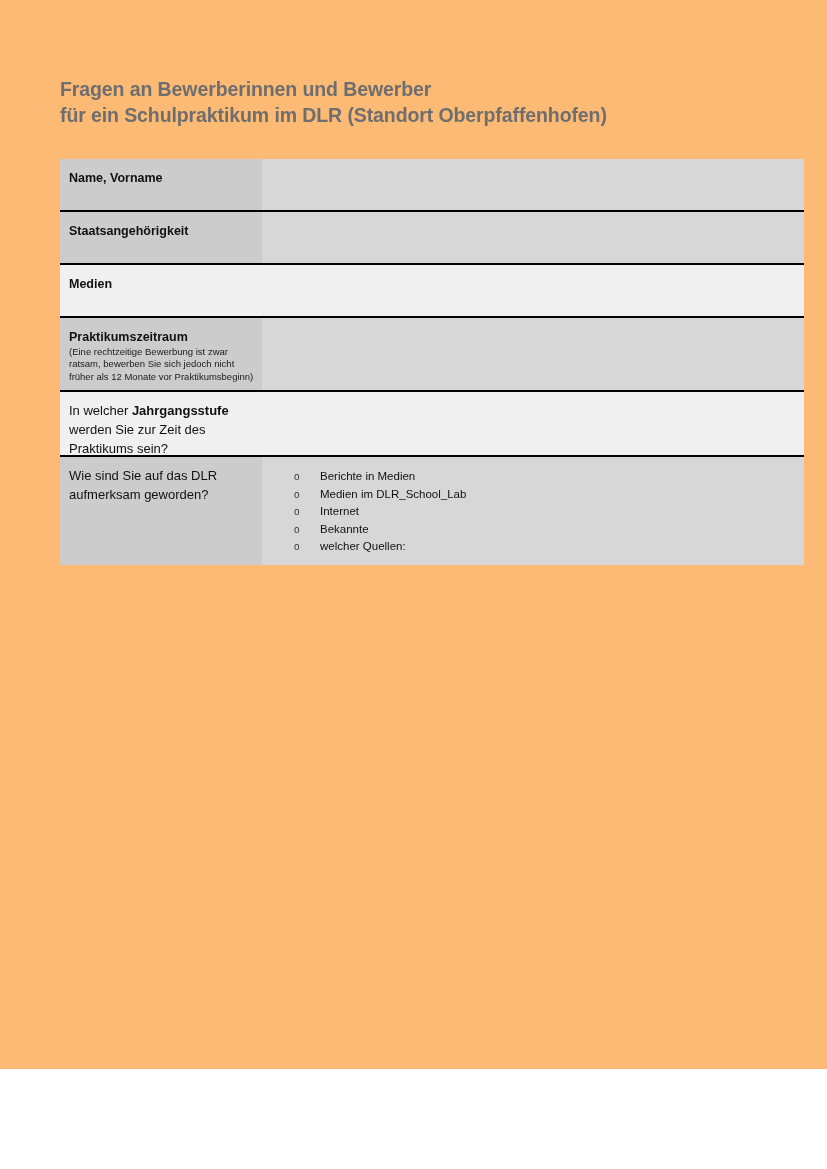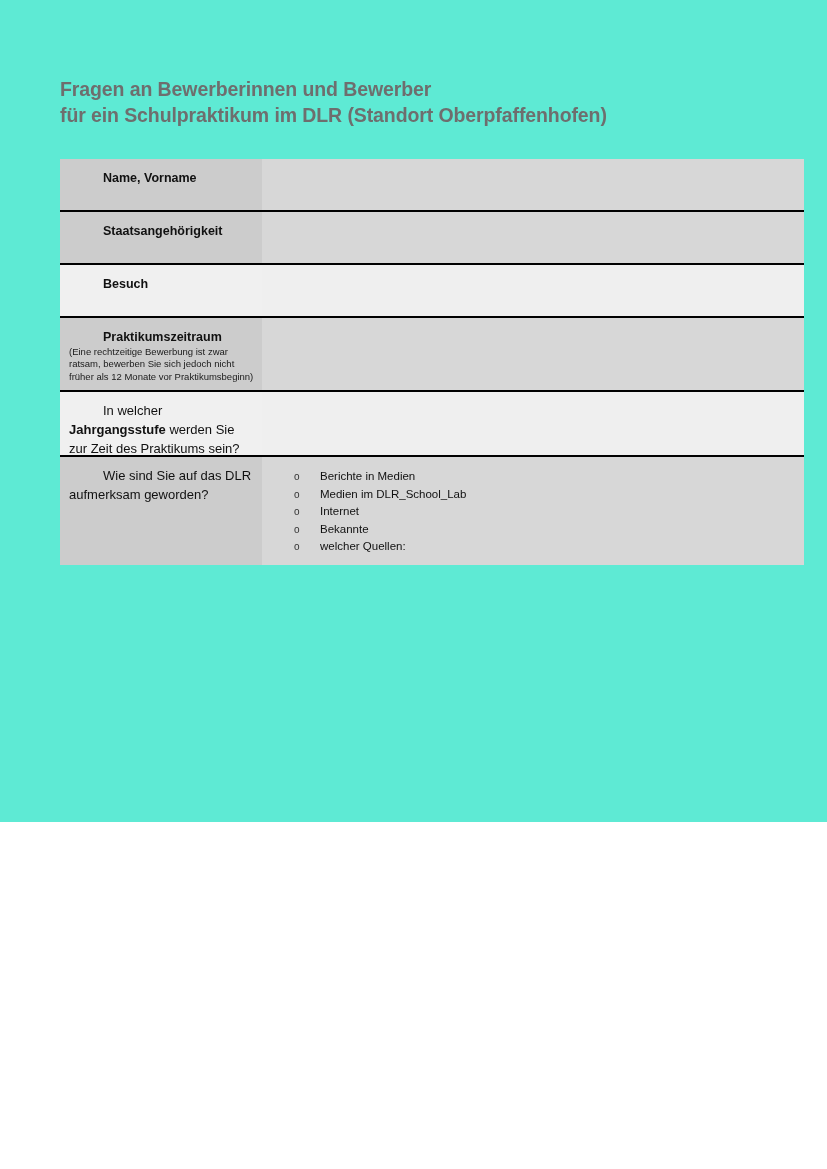--- a/index.html
+++ b/index.html
@@ -13,22 +13,22 @@
     font-family: "Liberation Sans", sans-serif;
     color: #1a1a1a;
     position: relative;
     overflow: hidden;
   }
 
   .page {
     position: absolute;
     left: 0; top: 0;
     width: 827px;
-    height: 822px;
-    background: #5eead4;
+    height: 1069px;
+    background: #fdba74;
   }
 
   
   .doc-title {
     position: absolute;
     left: 60px;
     top: 76px;
     width: 720px;
     color: #6e6e6e;
     font-size: 19.5px;
@@ -82,21 +82,20 @@
   .shade-dark-label { background: #cccccc; }
   .shade-dark-value { background: #d7d7d7; }
   .shade-light-label { background: #f0f0f0; }
   .shade-light-value { background: #efefef; }
 
   .label-text {
     font-size: 12.5px;
     font-weight: bold;
     line-height: 16px;
     color: #111111;
-    margin-left: 34px;
   }
   .label-text.regular {
     font-weight: normal;
     font-size: 13px;
     line-height: 19px;
   }
   .label-text .bold-inline { font-weight: bold; }
 
   .label-note {
     display: block;
@@ -177,21 +176,21 @@
         <td class="value-cell">
           <div class="cell-inner shade-dark-value">
             <span class="label-text regular"></span>
           </div>
         </td>
       </tr>
 
       <tr class="form-row h-std">
         <td class="label-cell">
           <div class="cell-inner shade-light-label">
-            <span class="label-text">Besuch</span>
+            <span class="label-text">Medien</span>
           </div>
         </td>
         <td class="value-cell">
           <div class="cell-inner shade-light-value">
             <span class="label-text regular"></span>
           </div>
         </td>
       </tr>
 
       <tr class="form-row h-note">

